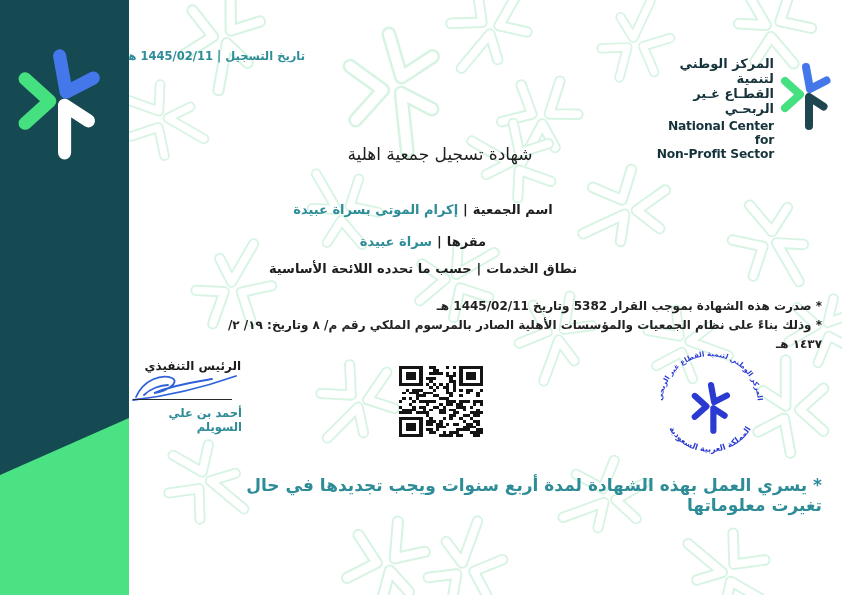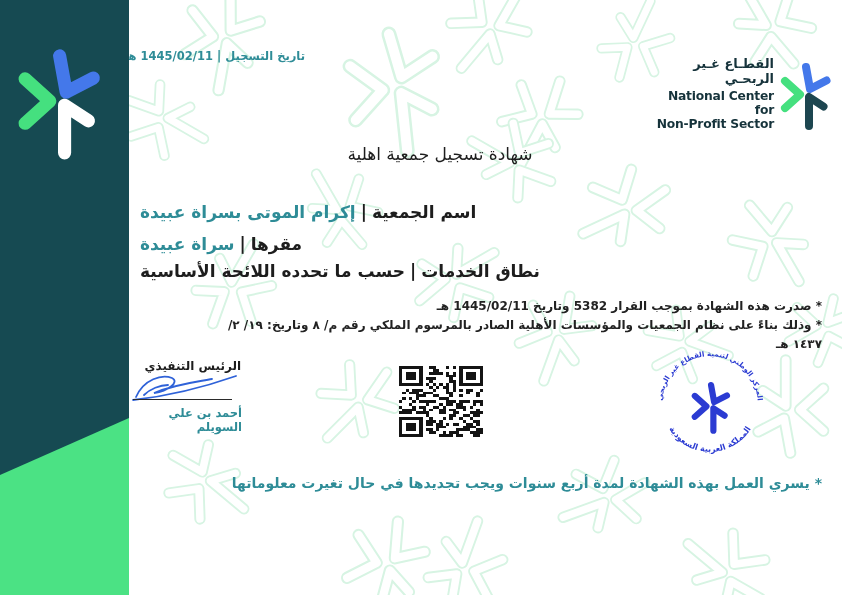--- a/index.html
+++ b/index.html
@@ -21,28 +21,28 @@
   .license-line{margin-bottom:9px;white-space:nowrap;}
   .license-line .sep{margin:0 4px;}
   
   .logo-mark{position:absolute;left:777px;top:50px;width:56px;z-index:2;}
   .logo-text{position:absolute;left:652px;top:56px;width:122px;z-index:2;color:#16333B;}
   .logo-ar{direction:rtl;text-align:right;font-size:13px;font-weight:bold;line-height:15px;}
   .logo-en{text-align:right;font-size:12.3px;font-weight:bold;line-height:14px;margin-top:3px;letter-spacing:-0.2px;}
   
   .cert-title{position:absolute;left:140px;top:144px;width:600px;z-index:2;
     direction:rtl;text-align:center;font-size:17px;font-weight:normal;color:#1D1D1D;}
-  .field{position:absolute;left:140px;width:600px;z-index:2;direction:rtl;text-align:left;
-    font-size:17px;font-weight:bold;color:#1D1D1D;white-space:nowrap;}
+  .field{position:absolute;left:123px;width:600px;z-index:2;direction:rtl;text-align:center;
+    font-size:13px;font-weight:bold;color:#1D1D1D;white-space:nowrap;}
   .field .fsep{margin:0 5px;}
   .teal{color:#2E8C97;}
   .notes{position:absolute;left:222px;top:297px;width:600px;z-index:2;direction:rtl;text-align:right;
     font-size:12px;font-weight:bold;color:#222;line-height:1.6;}
   .validity{position:absolute;left:222px;top:475px;width:600px;z-index:2;direction:rtl;text-align:right;
-    font-size:14px;font-weight:bold;color:#2E8C97;}
+    font-size:17px;font-weight:bold;color:#2E8C97;}
   
   .sig-role{position:absolute;left:135px;top:359px;width:106px;z-index:2;direction:rtl;text-align:right;
     font-size:12px;font-weight:bold;color:#1D1D1D;}
   .sig-scribble{position:absolute;left:130px;top:371px;width:110px;height:32px;z-index:2;}
   .sig-line{position:absolute;left:133px;top:399px;width:99px;border-top:1.6px solid #2A2A2A;z-index:2;}
   .sig-name{position:absolute;left:128px;top:406px;width:114px;z-index:2;direction:rtl;text-align:right;
     font-size:11.5px;font-weight:bold;color:#2E8C97;}
   
   .qr{position:absolute;left:399px;top:366px;width:84px;height:71px;z-index:2;}
   .stamp{position:absolute;left:654px;top:348px;width:112px;height:112px;z-index:2;}
@@ -153,20 +153,21 @@
   <div class="license-line">
     <span>تاريخ التسجيل</span><span class="sep">|</span><span>1445/02/11 هـ</span>
   </div>
 </div>
 
 <svg class="logo-mark" viewBox="0 0 112 165" style="--cg:#45E07F;--cb:#4478EA;--cd:#1D4650">
     <use href="#mkg"></use>
   </svg>
 <div class="logo-text">
   <div class="logo-ar">
+    <div>المركز الوطني لتنمية</div>
     <div>القطـاع غـير الربحـي</div>
   </div>
   <div class="logo-en">
     <div>National Center for</div>
     <div>Non-Profit Sector</div>
   </div>
 </div>
 
 <div class="cert-title">شهادة تسجيل جمعية اهلية</div>
 

